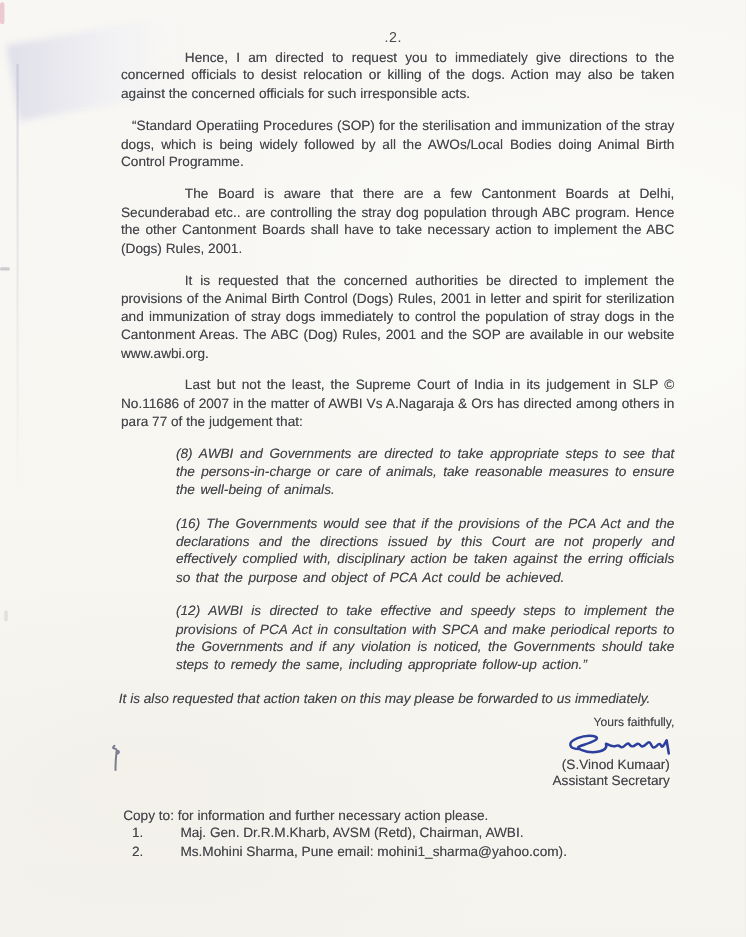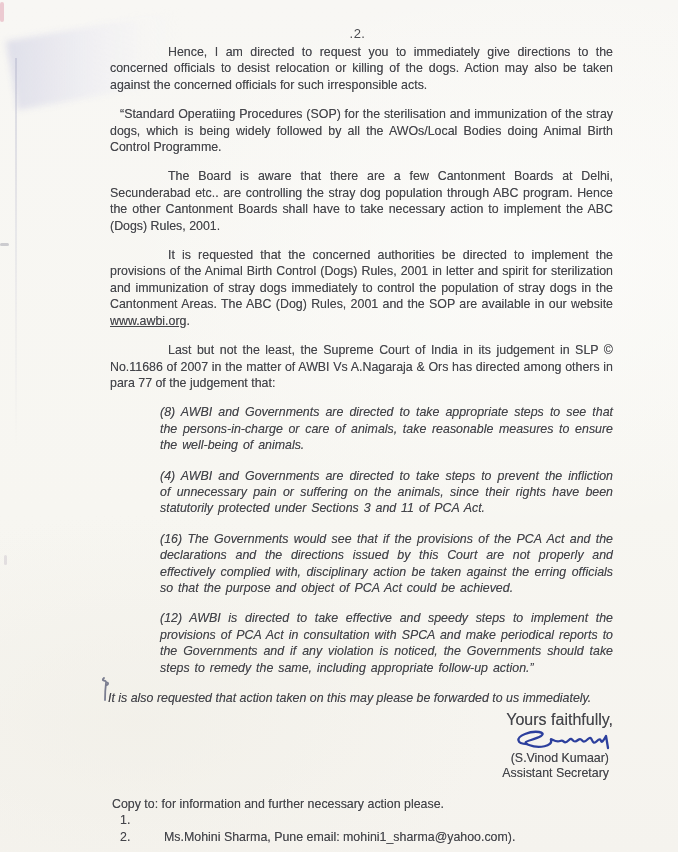--- a/index.html
+++ b/index.html
@@ -53,29 +53,28 @@
   .para.indent{text-indent:58px;}
   .para.closing{text-indent:0;margin-left:-2px;margin-bottom:6px;font-style:italic;}
   .quote{
     margin-left:50px;
     font-style:italic;
     word-spacing:1.5px;
     margin-bottom:14px;
   }
   .link{
     color:inherit;
-    text-decoration:underline;
     cursor:pointer;
   }
   .signoff{
     display:flex;flex-direction:column;align-items:flex-end;
     margin-top:6px;margin-bottom:14px;
   }
   .signoff .sig-col{width:178px;text-align:right;}
-  .valediction{font-size:16px;}
+  .valediction{font-size:11px;}
   .signature-svg{display:block;margin:-1px 0 -3px auto;}
   .sig-name,.sig-title{font-size:12.4px;line-height:15.5px;text-align:right;padding-right:4px;}
   .copy-section{margin-top:14px;text-indent:0;text-align:left;}
   .copy-label{margin-left:2px;}
   .copy-item{display:flex;margin-left:10px;line-height:17px;}
   .copy-item .num{width:44px;flex:0 0 44px;}
   .pen-mark{position:absolute;left:94px;top:674px;}
 </style>
 </head>
 <body>
@@ -96,41 +95,41 @@
 
     <p class="para first">“Standard Operatiing Procedures (SOP) for the sterilisation and immunization of the stray dogs, which is being widely followed by all the AWOs/Local Bodies doing Animal Birth Control Programme.</p>
 
     <p class="para indent">The Board is aware that there are a few Cantonment Boards at Delhi, Secunderabad etc.. are controlling the stray dog population through ABC program. Hence the other Cantonment Boards shall have to take necessary action to implement the ABC (Dogs) Rules, 2001.</p>
 
     <p class="para indent"><span>It is requested that the concerned authorities be directed to implement the provisions of the Animal Birth Control (Dogs) Rules, 2001 in letter and spirit for sterilization and immunization of stray dogs immediately to control the population of stray dogs in the Cantonment Areas. The ABC (Dog) Rules, 2001 and the SOP are available in our website </span><span class="link">www.awbi.org</span><span>.</span></p>
 
     <p class="para indent">Last but not the least, the Supreme Court of India in its judgement in SLP © No.11686 of 2007 in the matter of AWBI Vs A.Nagaraja &amp; Ors has directed among others in para 77 of the judgement that:</p>
 
     <p class="quote">(8) AWBI and Governments are directed to take appropriate steps to see that the persons-in-charge or care of animals, take reasonable measures to ensure the well-being of animals.</p>
-    <p class="quote">(4) AWBI and Governments are directed to take steps to prevent the infliction of unnecessary pain or suffering on the animals, since their rights have been statutorily protected under Sections 3 and 11 of PCA Act.</p>
     <p class="quote">(16) The Governments would see that if the provisions of the PCA Act and the declarations and the directions issued by this Court are not properly and effectively complied with, disciplinary action be taken against the erring officials so that the purpose and object of PCA Act could be achieved.</p>
     <p class="quote">(12) AWBI is directed to take effective and speedy steps to implement the provisions of PCA Act in consultation with SPCA and make periodical reports to the Governments and if any violation is noticed, the Governments should take steps to remedy the same, including appropriate follow-up action.”</p>
 
     <p class="para closing">It is also requested that action taken on this may please be forwarded to us immediately.</p>
 
     <div class="signoff">
       <div class="sig-col">
         <div class="valediction">Yours faithfully,</div>
         <svg class="signature-svg" width="100" height="26" viewBox="0 0 100 26">
           <path d="M14 16 C4 16, 2 10, 12 6 C22 2, 34 4, 28 8 C20 13, 6 13, 16 17 C26 21, 40 18, 38 12 C37 9, 42 15, 47 13 C52 11, 50 18, 56 12 C60 8, 59 17, 65 12 C70 8, 68 18, 75 11 C80 6, 78 19, 84 13 C90 7, 86 21, 93 8 L95 20" fill="none" stroke="#2c3f9d" stroke-width="2.3" stroke-linecap="round" stroke-linejoin="round"></path>
         </svg>
         <div class="sig-name">(S.Vinod Kumaar)</div>
         <div class="sig-title">Assistant Secretary</div>
       </div>
     </div>
 
     <div class="copy-section">
       <div class="copy-label">Copy to: for information and further necessary action please.</div>
       <div class="copy-item">
         <span class="num">1.</span>
+        <span>Maj. Gen. Dr.R.M.Kharb, AVSM (Retd), Chairman, AWBI.</span>
       </div>
       <div class="copy-item">
         <span class="num">2.</span>
         <span>Ms.Mohini Sharma, Pune email: mohini1_sharma@yahoo.com).</span>
       </div>
     </div>
 
   </div>
 
   <svg class="pen-mark" width="24" height="32" viewBox="0 0 24 32">

